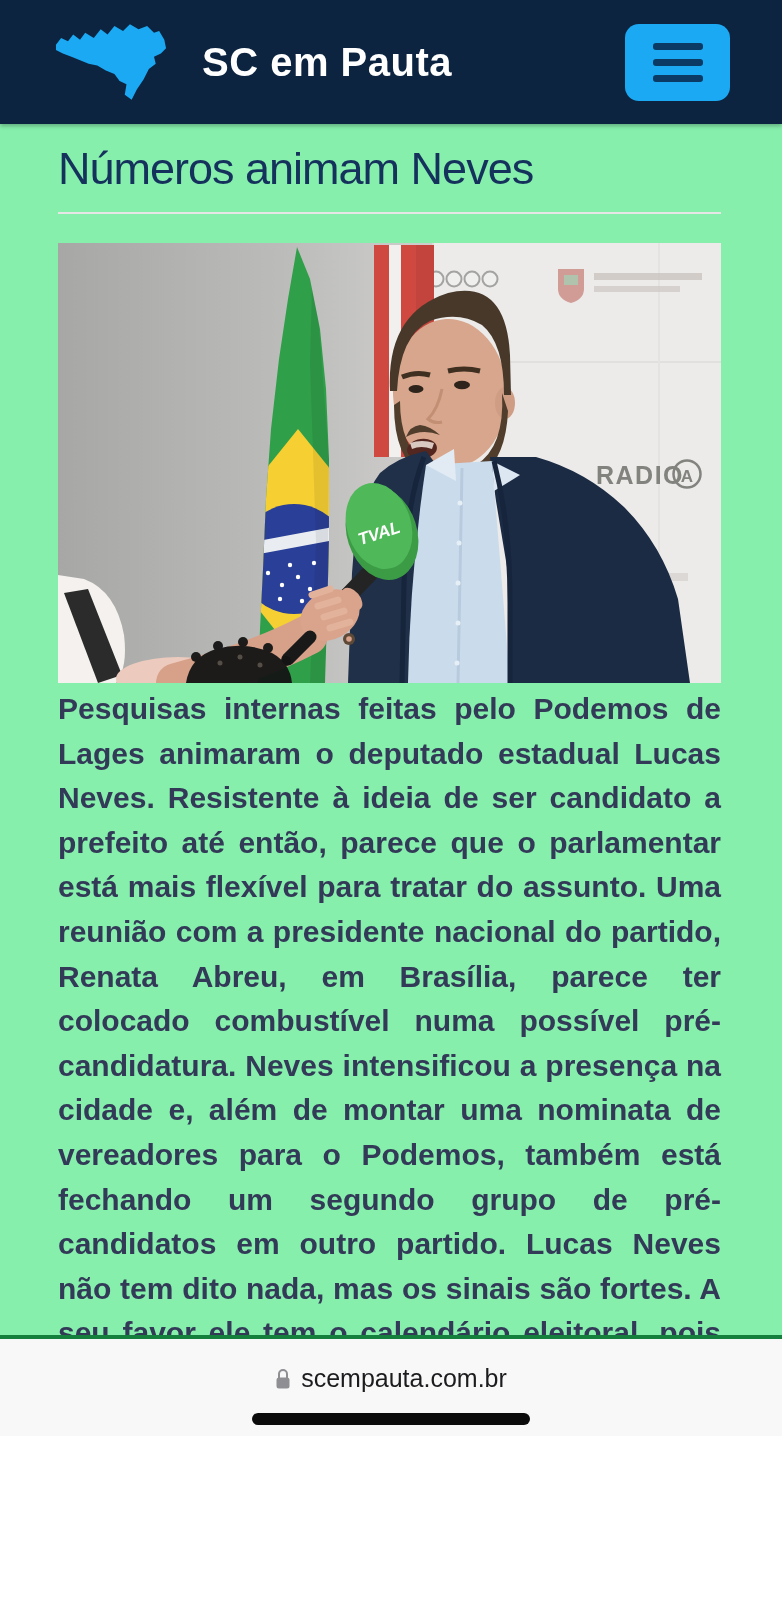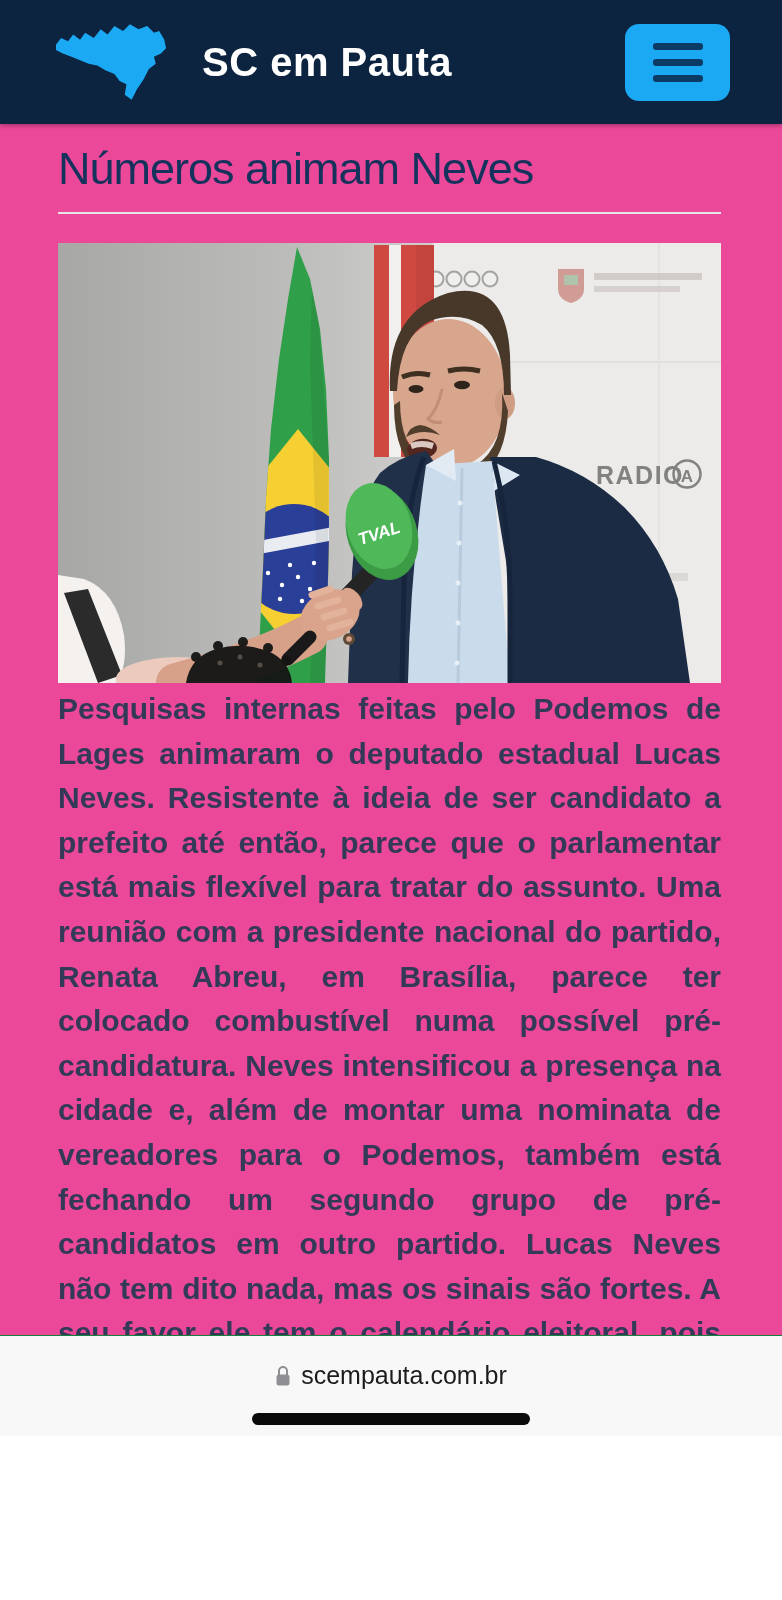--- a/index.html
+++ b/index.html
@@ -1,19 +1,19 @@
 <!DOCTYPE html>
 <html><head>
 <meta charset="utf-8">
 <style>
   * { box-sizing: border-box; margin: 0; padding: 0; }
   html,body { background:#ffffff; }
   .screen{
     width:782px; height:1436px; position:relative; overflow:hidden;
-    background:#ec4899; font-family:"Liberation Sans", sans-serif;
+    background:#86efac; font-family:"Liberation Sans", sans-serif;
   }
   
   .site-header{
     height:124px; background:#0c2440; display:flex; align-items:center;
     padding-left:50px; position:relative; box-shadow:0 2px 4px rgba(0,0,0,.28);
   }
   .logo-map{ width:122px; height:86px; flex:0 0 auto; }
   .site-title{
     margin-left:30px; color:#ffffff; font-size:40px; font-weight:bold;
     letter-spacing:.5px; white-space:nowrap;
@@ -34,21 +34,21 @@
   .photo-fig{ margin-top:29px; width:663px; height:440px; }
   .photo-fig svg{ display:block; }
   .article-body{
     margin-top:4px; font-size:30px; line-height:44.6px; text-align:justify;
     color:#333a58;
     font-weight:bold;
   }
   
   .bottom-bar{
     position:absolute; left:0; right:0; bottom:0; height:101px;
-    background:#f8f8f9; border-top:1px solid #15803d;
+    background:#f8f8f9; border-top:4px solid #15803d;
   }
   .url-row{
     margin-top:25px; display:flex; justify-content:center; align-items:center;
     gap:10px; font-size:25px; color:#1c1c1e;
   }
   .home-indicator{
     position:absolute; left:50%; transform:translateX(-50%); bottom:11px;
     width:278px; height:12px; border-radius:6px; background:#0b0b0b;
   }
 </style>

